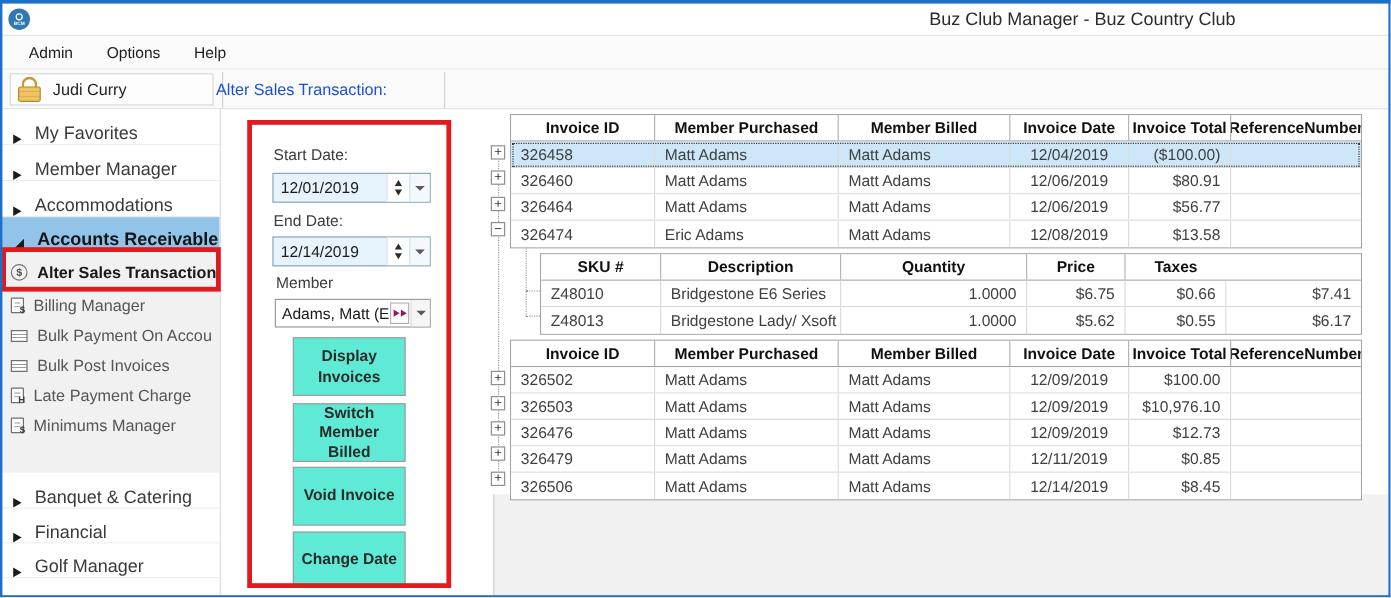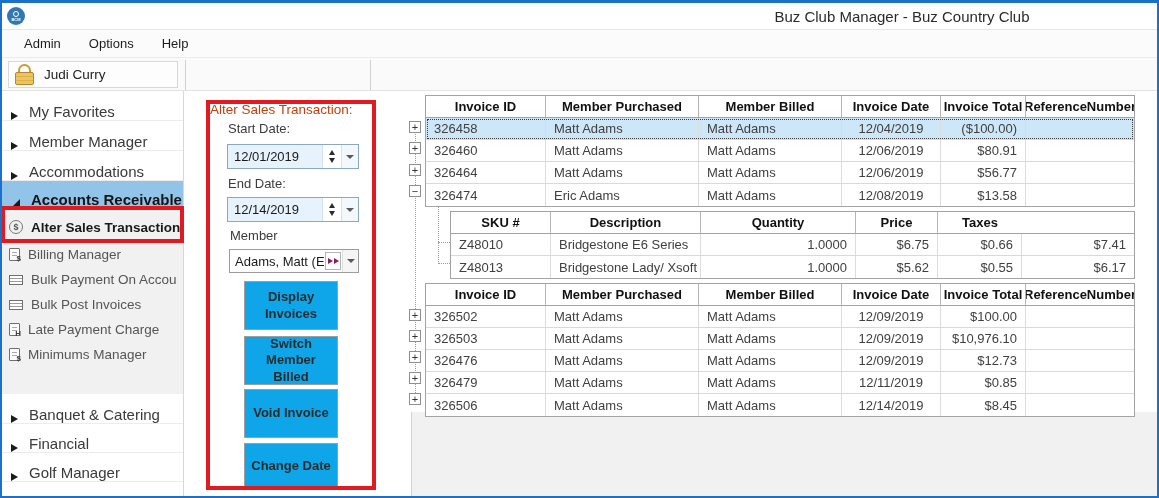--- a/index.html
+++ b/index.html
@@ -26,21 +26,21 @@
   .menu-item { font-size:13px; color:#1d1d1d; margin-right:16px; padding:3px 6px; cursor:default; }
 
   
   .toolbar { position:absolute; left:0; top:57px; width:1159px; height:34px; background:#fafafa; border-top:1px solid #ececec; border-bottom:1px solid #e3e3e3; }
   .user-badge { position:absolute; left:8px; top:3px; width:170px; height:27px; background:#fdfdfd; border:1px solid #d8d8d8; display:flex; align-items:center; padding-left:5px; gap:8px; }
   .lock { position:relative; width:22px; height:23px; flex:0 0 auto; }
   .lock-shackle { position:absolute; left:4px; top:1px; width:13px; height:10px; border:2.5px solid #c79a33; border-bottom:none; border-radius:7px 7px 0 0; }
   .lock-body { position:absolute; left:1px; top:9px; width:19px; height:13px; background:#ecc464; border:1px solid #b3892c; border-radius:2px; background-image:linear-gradient(#0000 3px,#dcb04a 3px,#dcb04a 4px,#0000 4px,#0000 7px,#dcb04a 7px,#dcb04a 8px,#0000 8px); }
   .user-name { font-size:13.5px; color:#222; }
   .tb-sep { position:absolute; top:2px; width:1px; height:30px; background:#d2d2d2; }
-  .breadcrumb { position:absolute; left:210px; top:9px; font-size:13.5px; color:#c2410c;margin-top:35px; }
+  .breadcrumb { position:absolute; left:180px; top:9px; font-size:13.5px; color:#1d4ed8; }
 
   
   .sidebar { position:absolute; left:0; top:91px; width:184px; height:405px; background:#fff; border-right:1px solid #d8d8d8; overflow:hidden; }
   .sb-group { display:flex; align-items:flex-end; gap:11px; padding-left:11px; border-bottom:1px solid #ececec; background:#fff; font-size:15px; color:#3a3a3a; }
   .tri-r { width:0; height:0; border-left:7px solid #1b1b1b; border-top:4.5px solid transparent; border-bottom:4.5px solid transparent; flex:0 0 auto; }
   .tri-exp { width:9px; height:9px; background:#1b1b1b; clip-path:polygon(100% 0,100% 100%,0 100%); flex:0 0 auto; }
   .sb-group.selected { background:#92c4e9; font-weight:700; color:#151515; border-bottom:1px solid #7fb4dd; }
   .sb-subpanel { height:185px; background:#f1f1f1; padding-top:3px; }
   .sb-sub { height:25px; display:flex; align-items:center; gap:8px; padding-left:9px; font-size:13.5px; color:#555; }
   .sb-sub.active { font-weight:700; color:#191919; }
@@ -57,21 +57,21 @@
   .df-spin { width:19px; background:#fff; display:flex; flex-direction:column; align-items:center; justify-content:center; gap:3px; border-left:1px solid #d3e2ee; }
   .arr-up { width:0; height:0; border-bottom:5px solid #2b2b2b; border-left:3.5px solid transparent; border-right:3.5px solid transparent; }
   .arr-dn { width:0; height:0; border-top:5px solid #2b2b2b; border-left:3.5px solid transparent; border-right:3.5px solid transparent; }
   .df-drop { width:17px; background:#f3f8fc; border-left:1px solid #d3e2ee; display:flex; align-items:center; justify-content:center; }
   .arr-drop { width:0; height:0; border-top:4px solid #5a5a5a; border-left:4px solid transparent; border-right:4px solid transparent; }
   .combo { position:absolute; left:229px; top:249px; width:130px; height:24px; border:1px solid #9c9c9c; background:#fff; display:flex; align-items:stretch; }
   .combo-text { flex:1; font-size:13px; color:#1a1a1a; display:flex; align-items:center; padding-left:5px; white-space:nowrap; overflow:hidden; }
   .combo-ellipsis { width:16px; border:1px solid #b5b5b5; margin:2px 1px; display:flex; align-items:center; justify-content:center; gap:1px; background:#fff; }
   .mini-r { width:0; height:0; border-left:5px solid #8a1f5c; border-top:3.5px solid transparent; border-bottom:3.5px solid transparent; }
   .combo-drop { width:16px; display:flex; align-items:center; justify-content:center; background:#f5f5f5; border-left:1px solid #e0e0e0; }
-  .panel-btn { position:absolute; left:244px; width:94px; background:#0ea5e9; border:1px solid #9e9e9e; font-weight:700; font-size:13px; color:#2b2b2b; display:flex; align-items:center; justify-content:center; text-align:center; line-height:1.25; padding:0 6px; font-family:inherit; cursor:default; }
+  .panel-btn { position:absolute; left:244px; width:94px; background:#5eead4; border:1px solid #9e9e9e; font-weight:700; font-size:13px; color:#2b2b2b; display:flex; align-items:center; justify-content:center; text-align:center; line-height:1.25; padding:0 6px; font-family:inherit; cursor:default; }
 
   
   .red-rect { position:absolute; border:4px solid #e11a1f; z-index:30; pointer-events:none; }
 
   
   .grid-area { position:absolute; left:408px; top:95px; width:749px; height:403px; }
   .gtable { position:absolute; border:1px solid #a3a3a3; background:#fff; }
   .t-row { display:grid; height:22px; border-bottom:1px solid #d9d9d9; background:#fff; }
   .t-row:last-child { border-bottom:none; }
   .t-head { display:grid; height:22px; border-bottom:1px solid #a3a3a3; background:#fff; }

